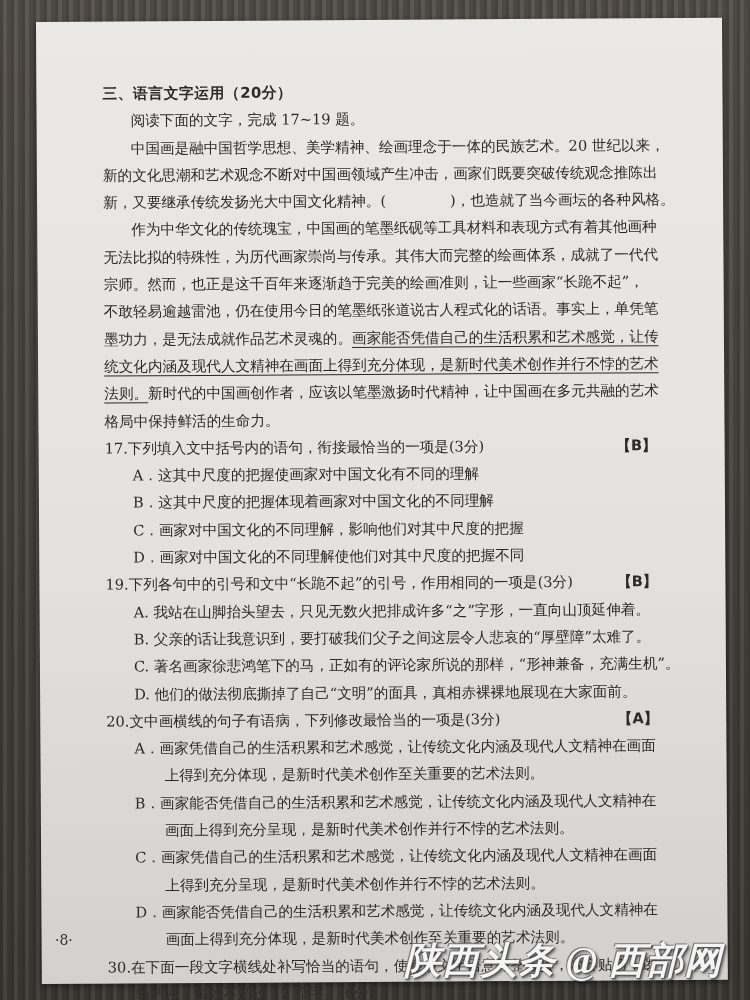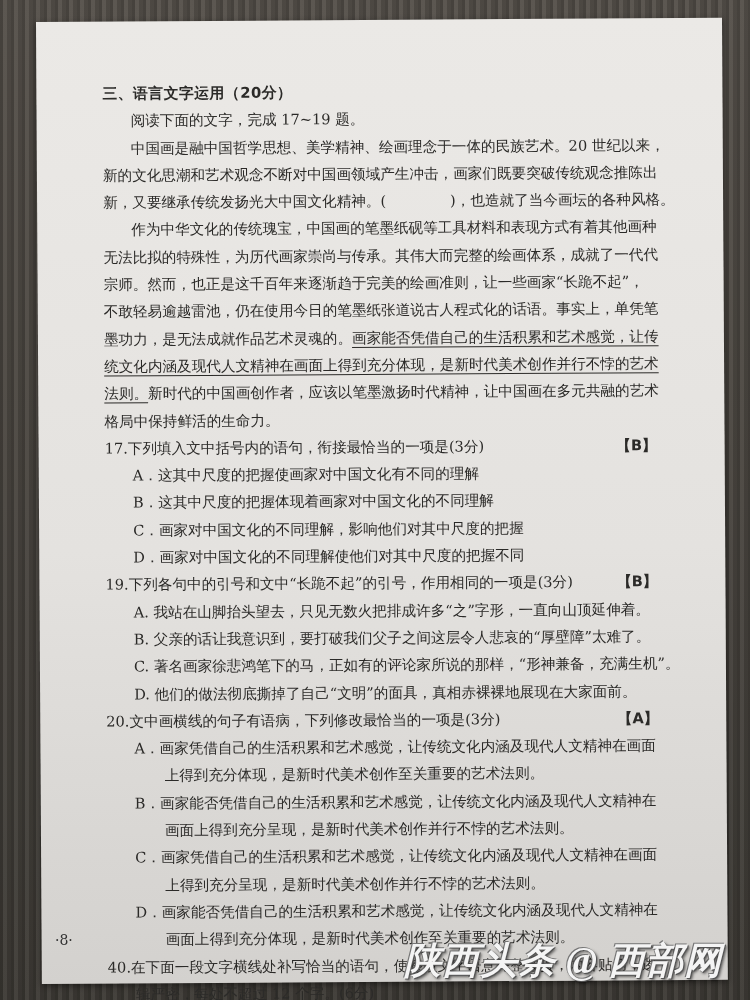--- a/index.html
+++ b/index.html
@@ -100,21 +100,21 @@
       <div class="line indent3">上得到充分体现，是新时代美术创作至关重要的艺术法则。</div>
       <div class="line indent">B．画家能否凭借自己的生活积累和艺术感觉，让传统文化内涵及现代人文精神在</div>
       <div class="line indent3">画面上得到充分呈现，是新时代美术创作并行不悖的艺术法则。</div>
       <div class="line indent">C．画家凭借自己的生活积累和艺术感觉，让传统文化内涵及现代人文精神在画面</div>
       <div class="line indent3">上得到充分呈现，是新时代美术创作并行不悖的艺术法则。</div>
       <div class="line indent">D．画家能否凭借自己的生活积累和艺术感觉，让传统文化内涵及现代人文精神在</div>
       <div class="line indent3">画面上得到充分体现，是新时代美术创作至关重要的艺术法则。</div>
     </div>
 
     <div>
-      <div class="line"><span>40.</span><span>在下面一段文字横线处补写恰当的语句，使整段文字语意完整连贯，内容贴切，逻</span></div>
+      <div class="line"><span>30.</span><span>在下面一段文字横线处补写恰当的语句，使整段文字语意完整连贯，内容贴切，逻</span></div>
       <div class="line indent">辑严密，每处不超过 12 个字。(6分)</div>
 
     </div>
 
   </div>
 </div>
 
 <div class="page-num">·8·</div>
 <div class="watermark">陕西头条 @ 西部网</div>
 

